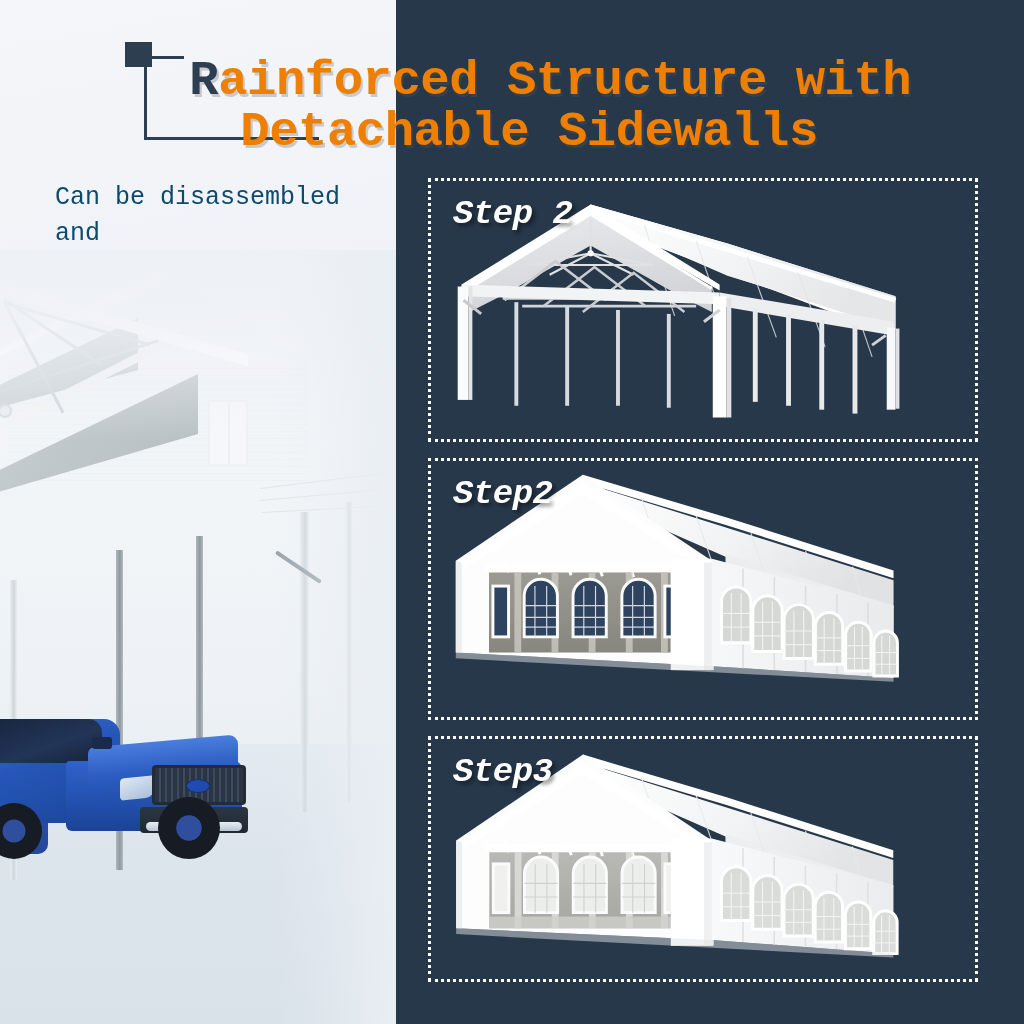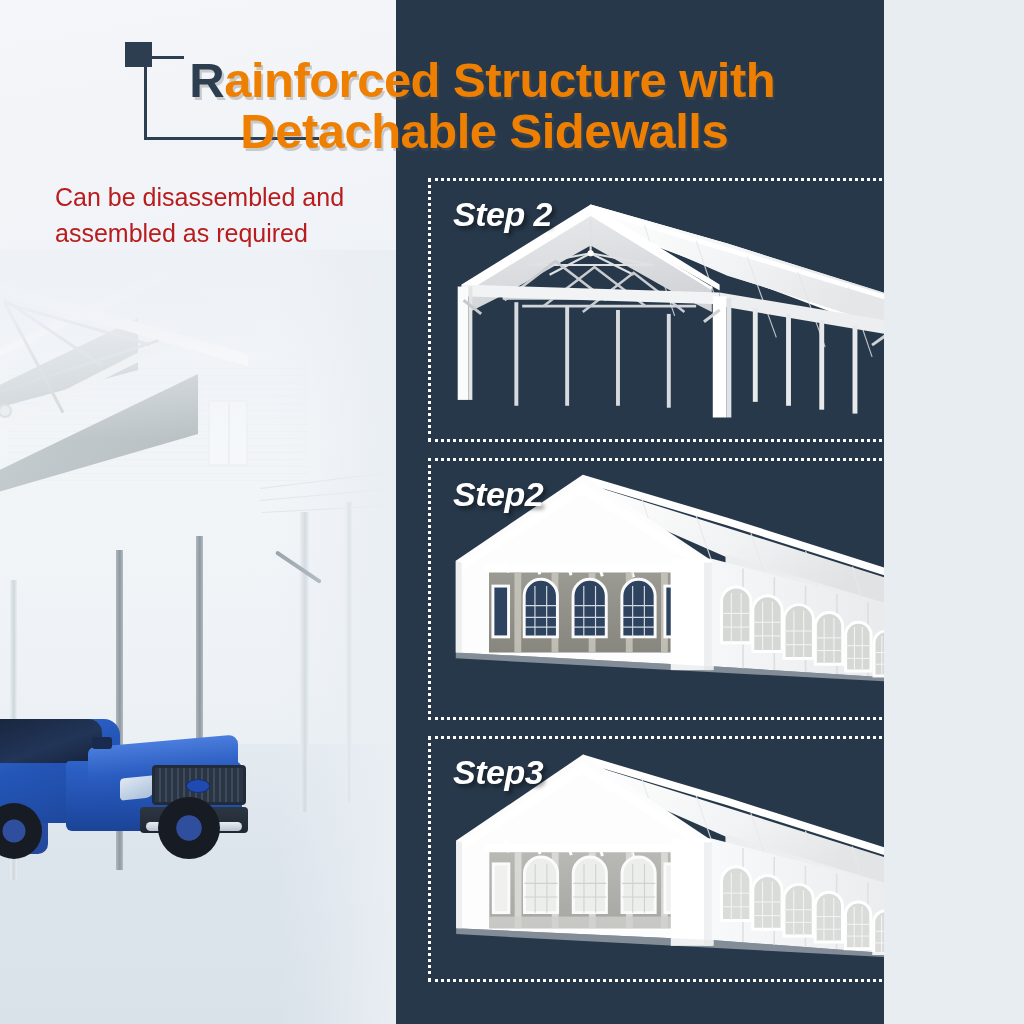--- a/index.html
+++ b/index.html
@@ -1,21 +1,21 @@
 <!DOCTYPE html>
 <html><head>
 <meta charset="utf-8">
 <style>
   html,body{margin:0;padding:0;}
   body{
     width:1024px;height:1024px;overflow:hidden;
     font-family:"Liberation Sans", sans-serif;
     background:#e8edf2;
   }
-  #stage{position:relative;width:884px;height:1024px;overflow:hidden;}
+  #stage{position:relative;width:1024px;height:1024px;overflow:hidden;font-family:Liberation Mono, monospace;}
 
   
   .bg-left{
     position:absolute;left:0;top:0;width:396px;height:1024px;
     background:linear-gradient(170deg,#f4f6f9 0%,#eef1f6 38%,#e2e9ef 72%,#dbe3ea 100%);
   }
   .bg-right{
     position:absolute;left:396px;top:0;width:628px;height:1024px;
     background:#27384a;
   }
@@ -181,21 +181,21 @@
     text-shadow:2px 3px 0 rgba(90,90,90,.28);
     transform:scaleX(1.02);transform-origin:left top;
   }
   .title .ln1{display:block;padding-left:68px;white-space:nowrap;}
   .title .ln2{display:block;padding-left:118px;white-space:nowrap;}
   .title .dark{color:#2c3e50;}
 
   
   .caption{
     position:absolute;left:55px;top:180px;width:330px;
-    font-size:25px;line-height:1.42;color:#b91c1c;
+    font-size:25px;line-height:1.42;color:#0c4a6e;
   }
 
   
   .panel{
     position:absolute;left:428px;width:550px;
     border:3px dotted #ffffff;
     box-sizing:border-box;
   }
   #panel1{top:178px;height:264px;}
   #panel2{top:458px;height:262px;}
@@ -285,21 +285,20 @@
     <div class="bracket-b"></div>
   </div>
 
   <h1 class="title">
     <span class="ln1"><span class="dark">R</span><span>ainforced Structure with</span></span>
     <span class="ln2">Detachable Sidewalls</span>
   </h1>
 
   <div class="caption">
     <div>Can be disassembled and</div>
-    <div>assembled as required</div>
   </div>
 
   <div class="panel" id="panel1">
     <div class="step-label">Step 2</div>
     <div class="tent">
       <svg viewBox="0 0 550 264" preserveAspectRatio="xMidYMid meet">
         <defs>
           <linearGradient id="g1roofR" x1="0" y1="0" x2="1" y2="0.4">
             <stop offset="0" stop-color="#ffffff"></stop>
               <stop offset="0.55" stop-color="#f3f4f5"></stop>

